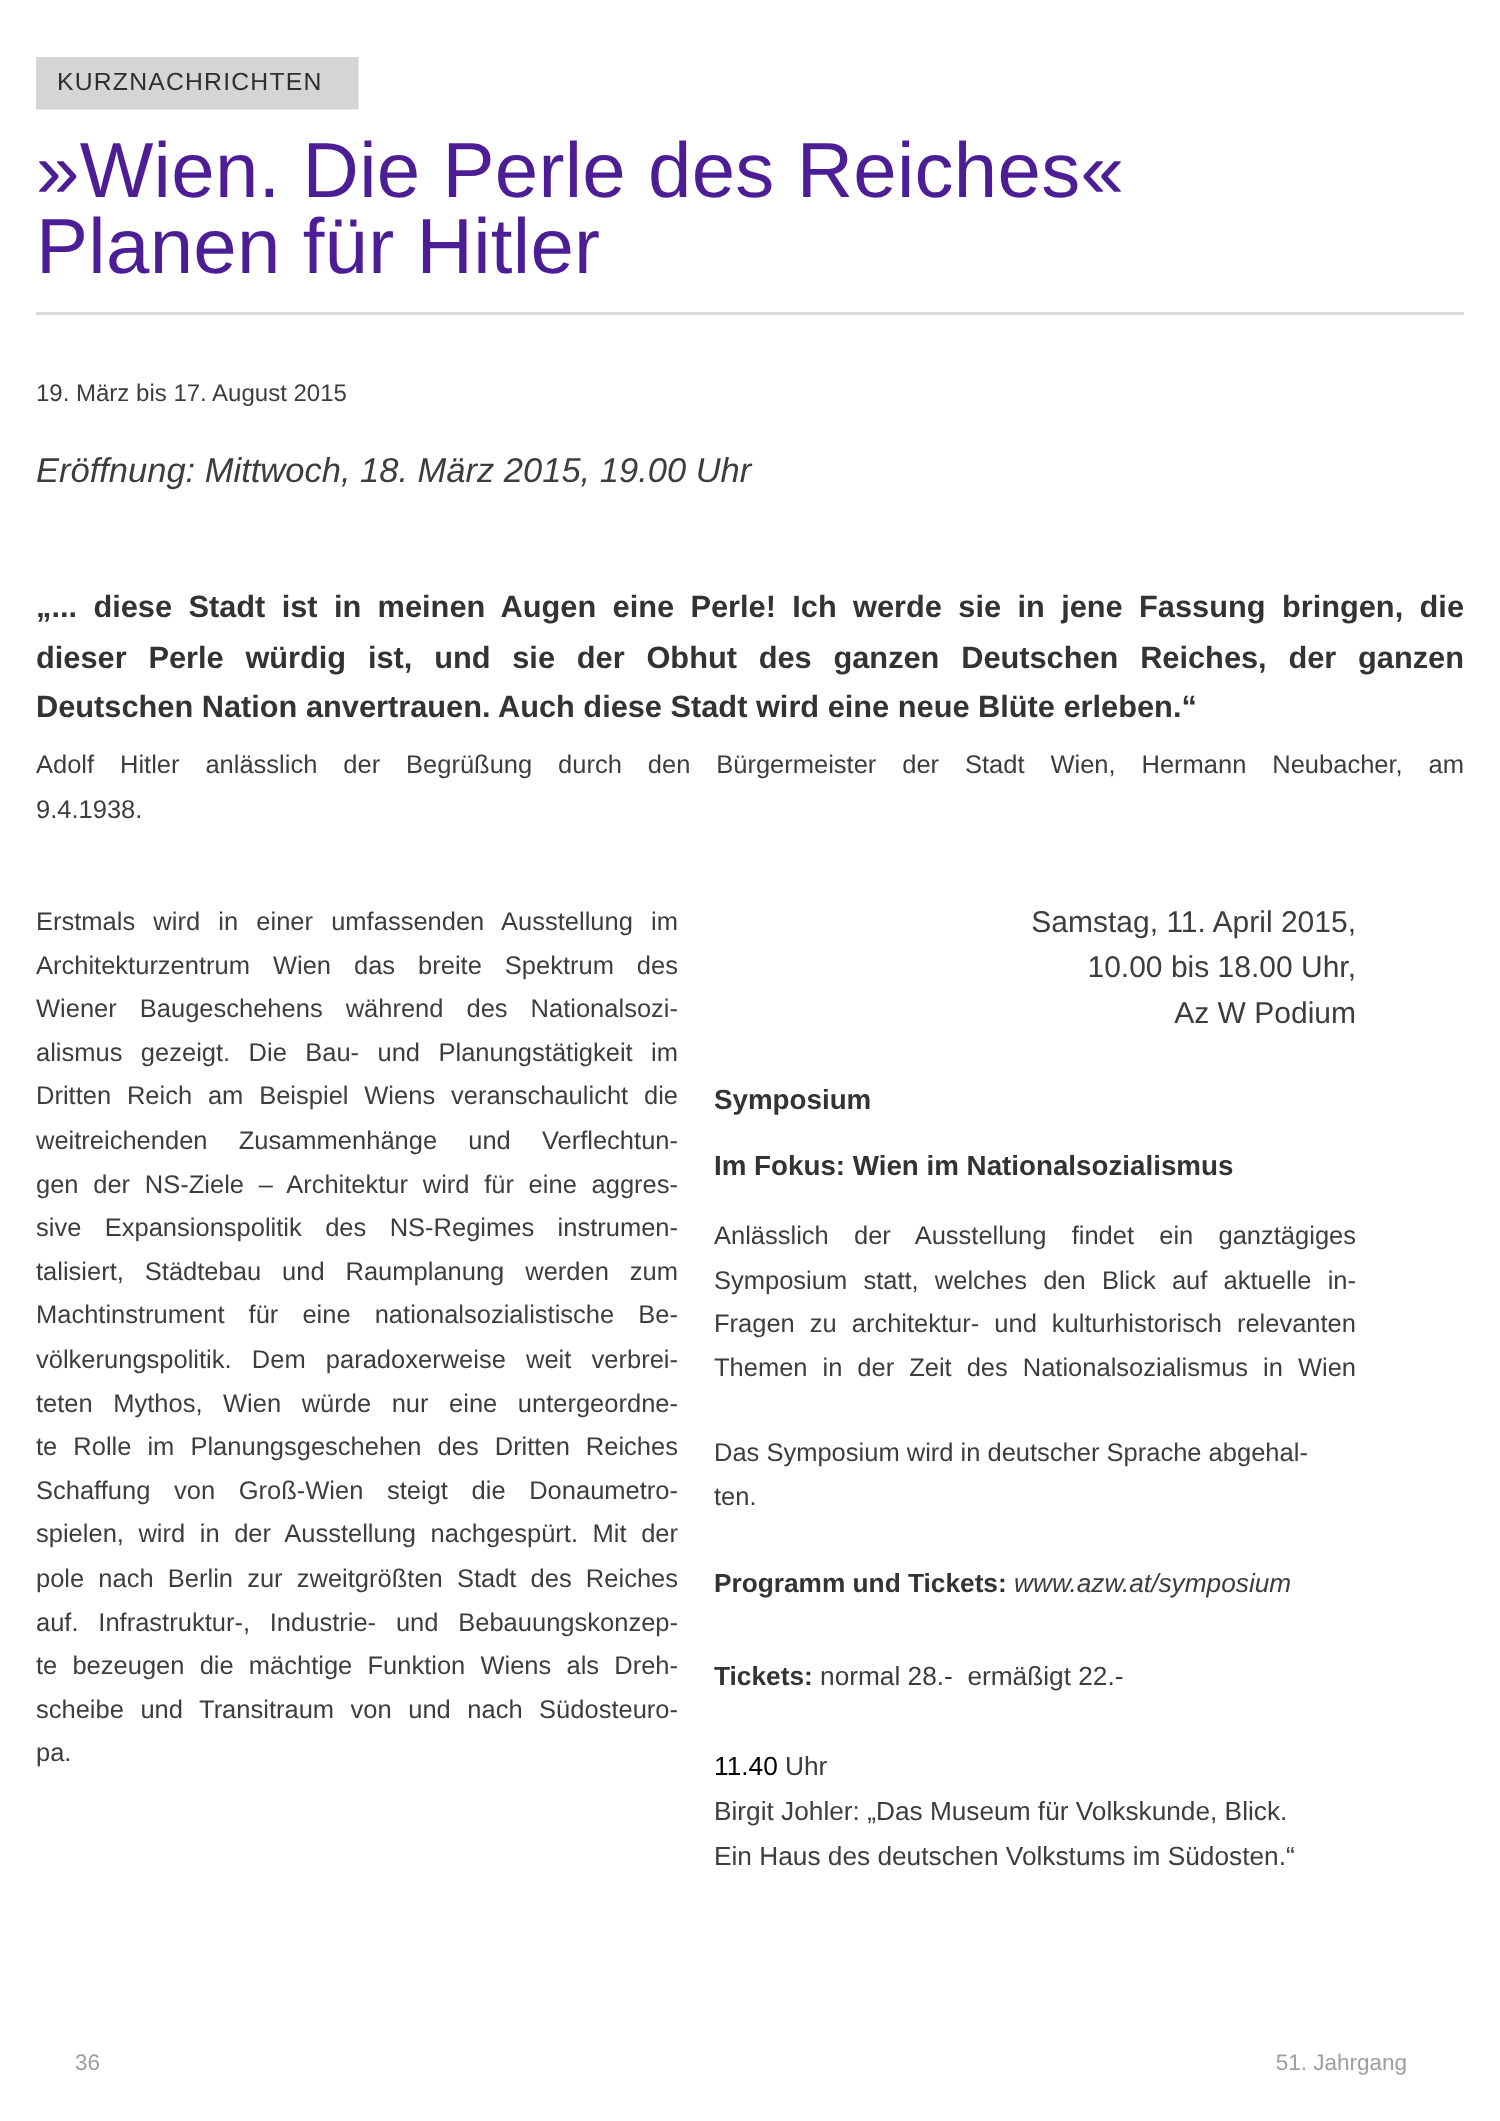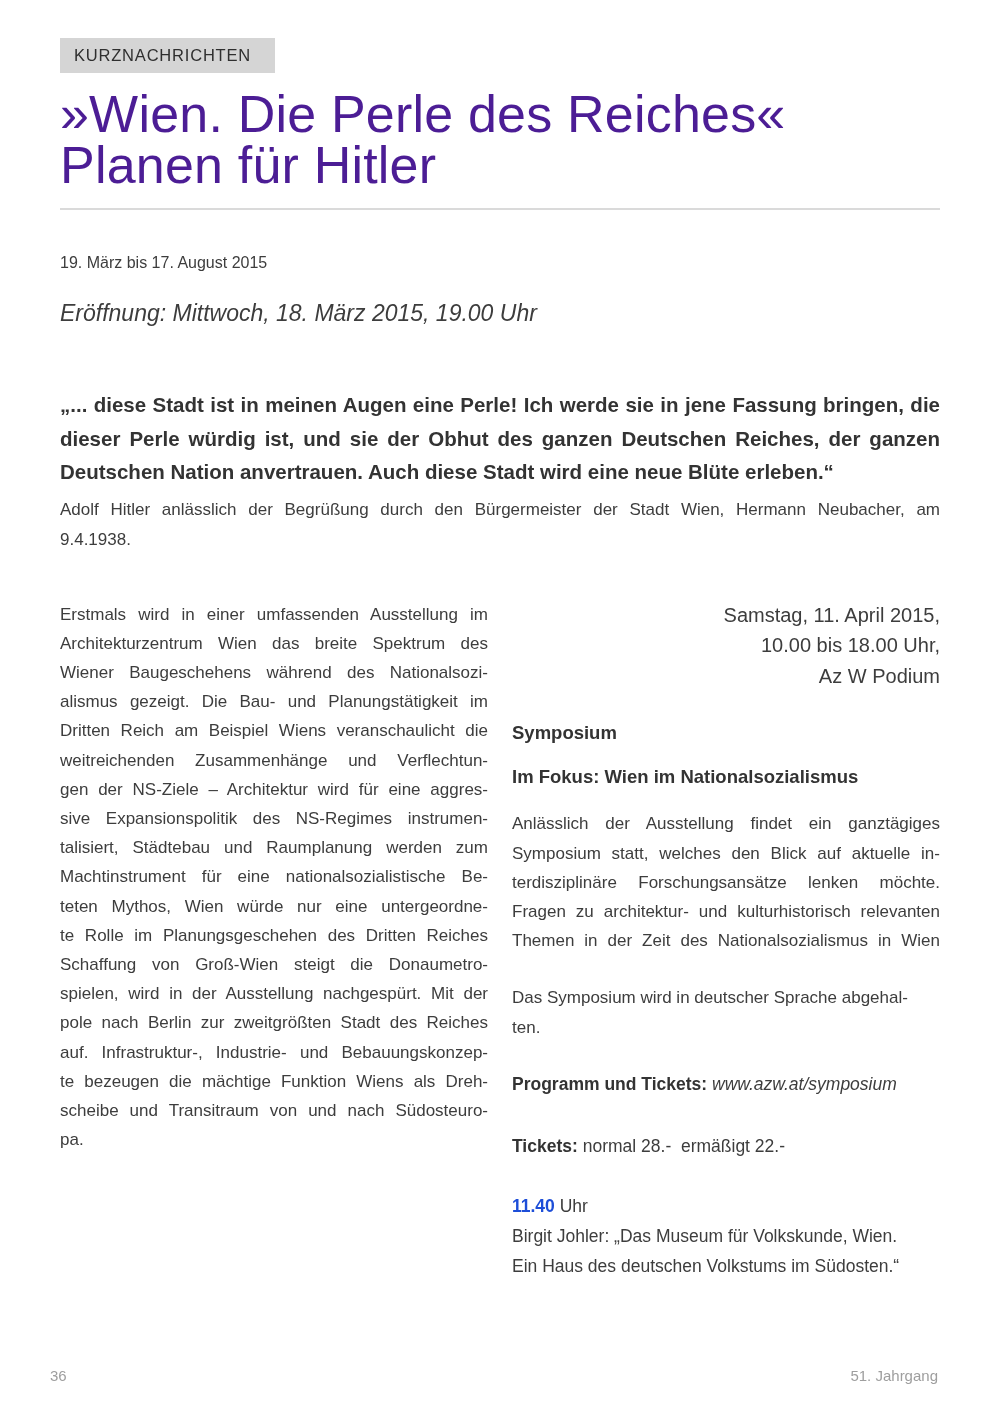--- a/index.html
+++ b/index.html
@@ -5,21 +5,21 @@
   html, body { margin: 0; padding: 0; background: #ffffff; }
   .page {
     position: relative;
     width: 1000px;
     height: 1414px;
     background: #ffffff;
     font-family: "Liberation Sans", sans-serif;
     color: #3d3d3d;
     overflow: hidden;
   }
-  .content { padding: 0 60px; }
+  .content { padding: 0 24px; }
 
   .badge {
     display: inline-block;
     margin-top: 38px;
     background: #d5d5d5;
     color: #2f2f2f;
     font-size: 16.5px;
     letter-spacing: 0.8px;
     padding: 8px 16px 8px 14px;
     min-width: 185px;
@@ -77,21 +77,21 @@
 
   .program-line { margin-top: 28px; font-size: 17.5px; }
   .program-line .lbl { font-weight: 700; color: #333333; }
   .program-line .lnk { font-style: italic; }
 
   .tickets-line { margin-top: 33px; font-size: 17.5px; }
   .tickets-line .lbl { font-weight: 700; color: #333333; }
   .tickets-line .val { white-space: pre-wrap; }
 
   .time-line { margin-top: 30px; font-size: 17.5px; line-height: 30px; }
-  .time-line .time-bold { font-weight: 700; color: #1d4ed8; }
+  .time-line .time-bold { font-weight: 400; color: #000000; }
 
   .speaker { line-height: 30px; }
 
   .footer {
     position: absolute;
     left: 50px;
     right: 62px;
     bottom: 30px;
     display: flex;
     justify-content: space-between;
@@ -134,20 +134,21 @@
           <div class="gen-line">Erstmals wird in einer umfassenden Ausstellung im</div>
           <div class="gen-line">Architekturzentrum Wien das breite Spektrum des</div>
           <div class="gen-line">Wiener Baugeschehens während des Nationalsozi-</div>
           <div class="gen-line">alismus gezeigt. Die Bau- und Planungstätigkeit im</div>
           <div class="gen-line">Dritten Reich am Beispiel Wiens veranschaulicht die</div>
           <div class="gen-line">weitreichenden Zusammenhänge und Verflechtun-</div>
           <div class="gen-line">gen der NS-Ziele – Architektur wird für eine aggres-</div>
           <div class="gen-line">sive Expansionspolitik des NS-Regimes instrumen-</div>
           <div class="gen-line">talisiert, Städtebau und Raumplanung werden zum</div>
           <div class="gen-line">Machtinstrument für eine nationalsozialistische Be-</div>
+          <div class="gen-line">völkerungspolitik. Dem paradoxerweise weit verbrei-</div>
           <div class="gen-line">teten Mythos, Wien würde nur eine untergeordne-</div>
           <div class="gen-line">te Rolle im Planungsgeschehen des Dritten Reiches</div>
           <div class="gen-line">Schaffung von Groß-Wien steigt die Donaumetro-</div>
           <div class="gen-line">spielen, wird in der Ausstellung nachgespürt. Mit der</div>
           <div class="gen-line">pole nach Berlin zur zweitgrößten Stadt des Reiches</div>
           <div class="gen-line">auf. Infrastruktur-, Industrie- und Bebauungskonzep-</div>
           <div class="gen-line">te bezeugen die mächtige Funktion Wiens als Dreh-</div>
           <div class="gen-line">scheibe und Transitraum von und nach Südosteuro-</div>
           <div class="gen-line last">pa.</div>
         </div>
@@ -158,21 +159,20 @@
             <div class="gen-line">10.00 bis 18.00 Uhr,</div>
             <div class="gen-line last">Az W Podium</div>
           </div>
 
         <div class="heading">Symposium</div>
         <div class="subheading">Im Fokus: Wien im Nationalsozialismus</div>
 
         <div class="intro just">
             <div class="gen-line">Anlässlich der Ausstellung findet ein ganztägiges</div>
             <div class="gen-line">Symposium statt, welches den Blick auf aktuelle in-</div>
-            <div class="gen-line">terdisziplinäre Forschungsansätze lenken möchte.</div>
             <div class="gen-line">Fragen zu architektur- und kulturhistorisch relevanten</div>
             <div class="gen-line">Themen in der Zeit des Nationalsozialismus in Wien</div>
           </div>
 
         <div class="lang-note">
             <div class="gen-line">Das Symposium wird in deutscher Sprache abgehal-</div>
             <div class="gen-line last">ten.</div>
           </div>
 
         <div class="program-line">
@@ -183,21 +183,21 @@
 
         <div class="tickets-line">
           <span class="lbl">Tickets:</span>
           <span> </span>
           <span class="val">normal 28.-  ermäßigt 22.-</span>
         </div>
 
         <div class="time-line">
           <div><span class="time-bold">11.40</span><span> Uhr</span></div>
           <div class="speaker">
-              <div class="gen-line">Birgit Johler: „Das Museum für Volkskunde, Wien.</div>
+              <div class="gen-line">Birgit Johler: „Das Museum für Volkskunde, Blick.</div>
               <div class="gen-line last">Ein Haus des deutschen Volkstums im Südosten.“</div>
             </div>
         </div>
       </div>
 
     </div>
   </div>
 
   <div class="footer">
     <span>36</span>

